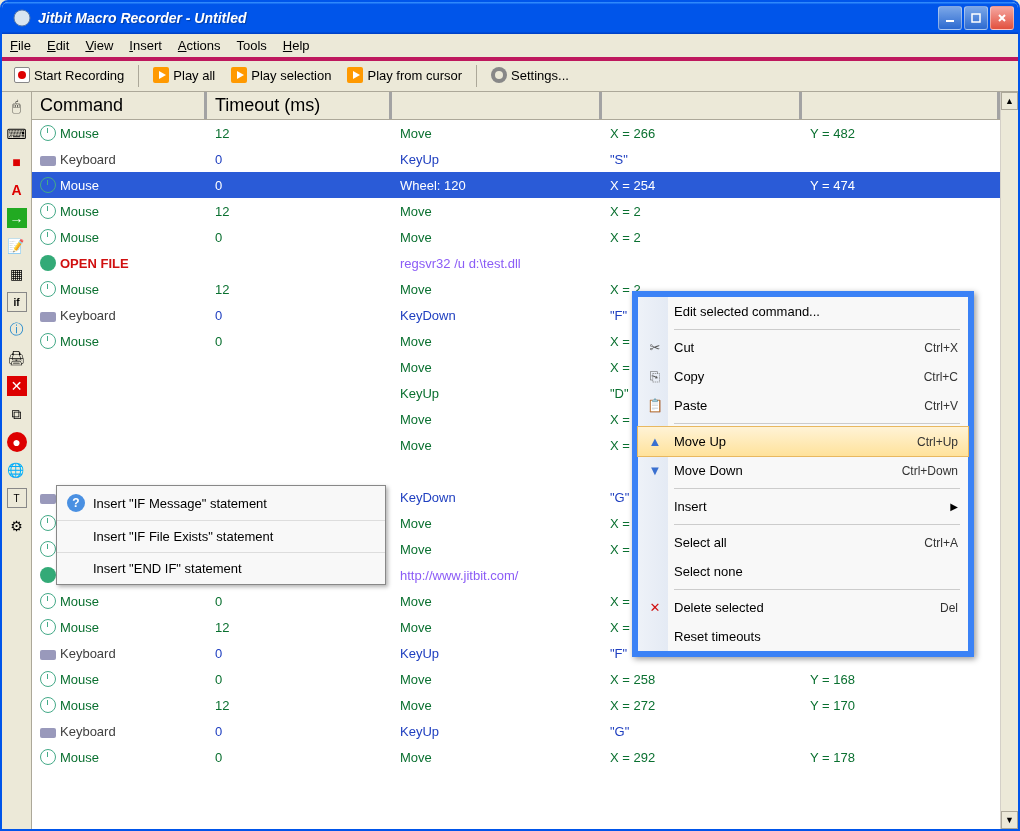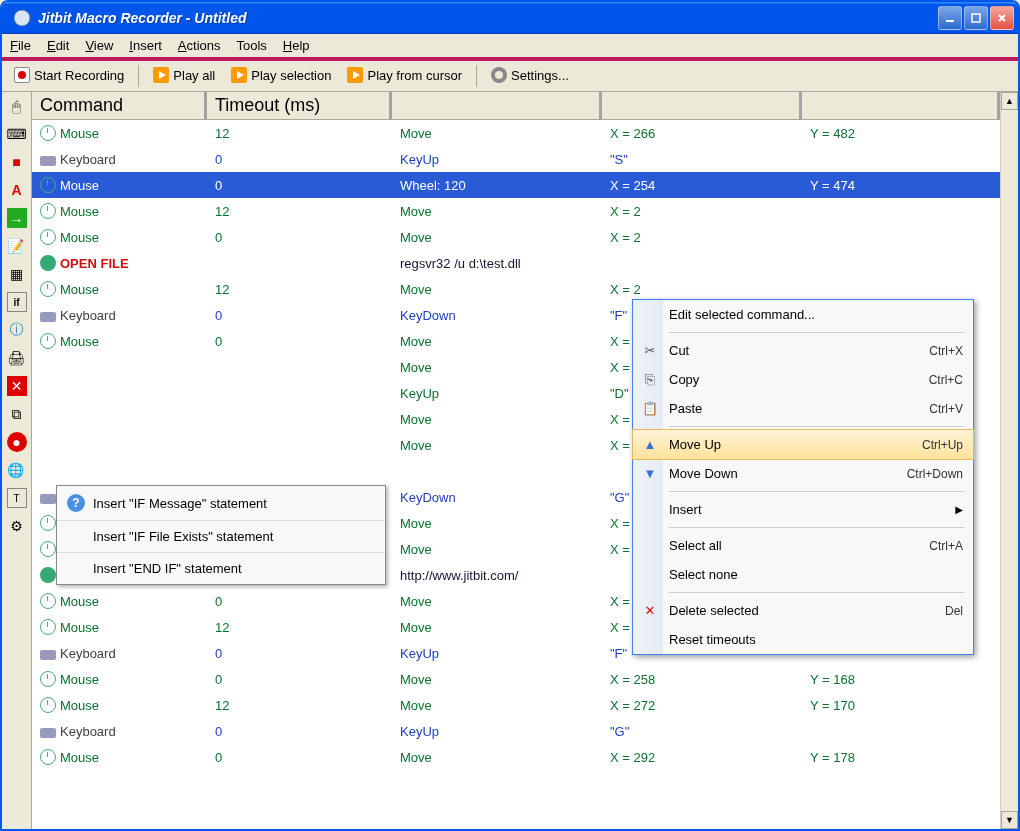--- a/index.html
+++ b/index.html
@@ -51,32 +51,32 @@
 .cell.col-cmd { display: flex; align-items: center; gap: 4px; }
 .row-icon { width: 16px; height: 16px; display: inline-block; }
 .clock-icon { border: 1.5px solid #4a8; border-radius: 50%; position: relative; }
 .clock-icon::after { content: ''; position: absolute; top: 2px; left: 6px; width: 1px; height: 5px; background: #4a8; }
 .kb-icon { background: #99b; border-radius: 2px; height: 10px; margin-top: 3px; }
 .glob-icon { background: #3a7; border-radius: 50%; }
 .cmd-mouse { color: #0a7030; }
 .cmd-kb { color: #404040; }
 .cmd-open { color: #d01010; font-weight: bold; }
 .param { color: #0a7030; }
-.param-red { color: #0f172a; }
+.param-red { color: #8b5cf6; }
 .param-blue { color: #2040c0; }
 
 .scrollbar { width: 18px; background: #ece9d8; border-left: 1px solid #d4d0c8; display: flex; flex-direction: column; }
 .scroll-arrow { height: 18px; background: #ece9d8; border: 1px solid #aca899; display: flex; align-items: center; justify-content: center; font-size: 9px; cursor: pointer; }
 
 .popup-if { position: absolute; top: 393px; left: 54px; width: 330px; background: #f8f8f8; border: 1px solid #888; box-shadow: 2px 2px 4px rgba(0,0,0,0.3); z-index: 10; }
 .popup-if-row { padding: 8px 10px; display: flex; align-items: center; gap: 8px; cursor: pointer; border-bottom: 1px solid #ddd; }
 .popup-if-row:last-child { border-bottom: none; }
 .q-icon { width: 18px; height: 18px; background: #4a90e2; color: white; border-radius: 50%; display: flex; align-items: center; justify-content: center; font-weight: bold; font-size: 12px; }
 
-.ctx-menu { position: absolute; top: 207px; left: 630px; width: 342px; background: #f8f8f8; border: 1px solid #3b82f6; box-shadow: 2px 2px 6px rgba(0,0,0,0.4); z-index: 20; }
+.ctx-menu { position: absolute; top: 199px; left: 630px; width: 342px; background: #f8f8f8; border: 6px solid #3b82f6; box-shadow: 2px 2px 6px rgba(0,0,0,0.4); z-index: 20; }
 .ctx-row { padding: 7px 10px 7px 36px; display: flex; align-items: center; justify-content: space-between; cursor: pointer; position: relative; }
 .ctx-row.highlight { background: linear-gradient(to bottom, #fff3d6, #ffe29b); border: 1px solid #e8b860; margin: -1px; }
 .ctx-sep { height: 1px; background: #ccc; margin: 3px 8px 3px 36px; }
 .ctx-icon { position: absolute; left: 8px; width: 18px; height: 18px; display: flex; align-items: center; justify-content: center; }
 .ctx-icon-strip { position: absolute; left: 0; top: 0; bottom: 0; width: 30px; background: linear-gradient(to right, #eef2f8, #e4eaf4); }
 .ctx-shortcut { color: #333; font-size: 12px; }
 .submenu-arrow { font-size: 10px; }
 </style>
 </head>
 <body>

